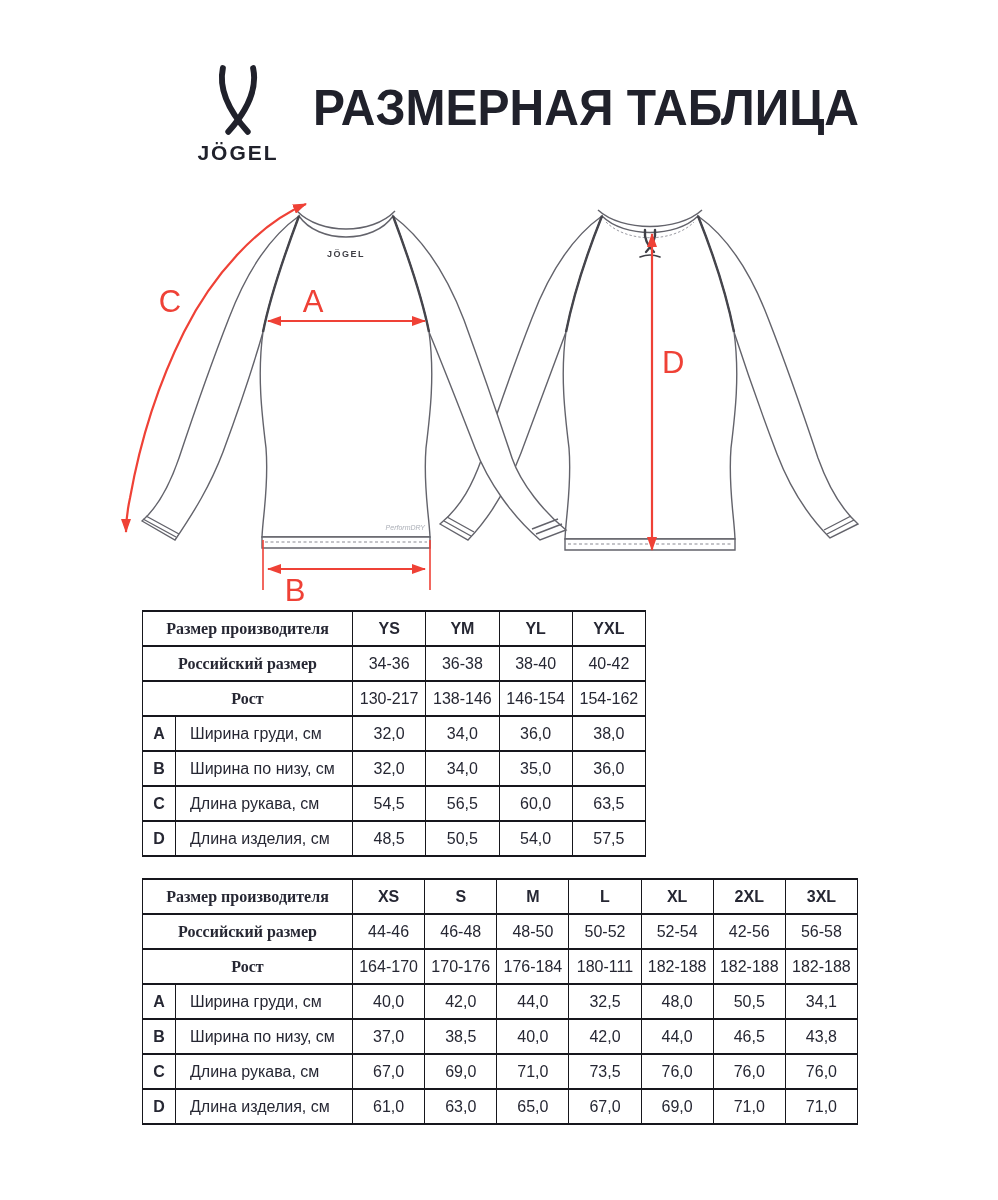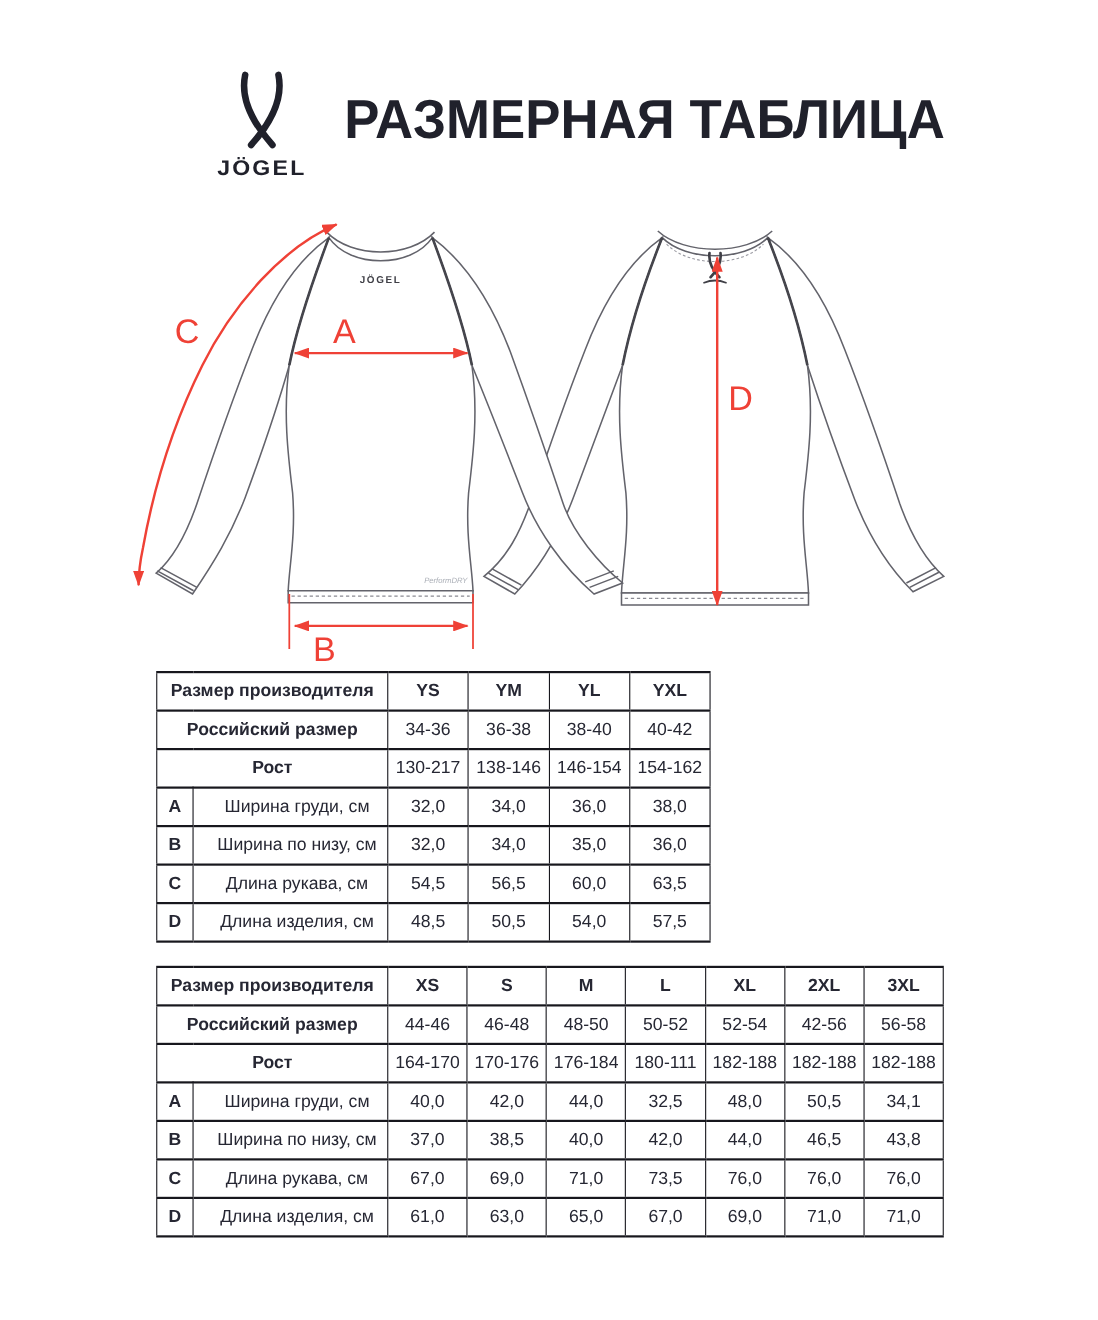--- a/index.html
+++ b/index.html
@@ -19,24 +19,24 @@
   .diagram{position:absolute;left:0;top:190px;width:998px;height:420px;}
 
   
   table.size-table{position:absolute;border-collapse:collapse;table-layout:fixed;
         background:#fff;font-size:16px;color:#262733;}
   table.t1{left:142px;top:610px;width:503px;}
   table.t2{left:142px;top:878px;width:715px;}
   table.size-table td,table.size-table th{border:1.5px solid #17171d;
         border-top-width:2.5px;border-bottom-width:2.5px;height:33px;padding:0 2px;
         text-align:center;vertical-align:middle;font-weight:400;}
-  table.size-table th.hlabel{font-weight:700;}
+  table.size-table th.hlabel{font-weight:700;font-family:Liberation Serif, serif;}
   table.size-table td.sizecode{font-weight:700;margin-top:12px;}
   table.size-table td.keycell{font-weight:700;}
-  table.size-table td.labelcell{text-align:center;padding-left:14px;margin-top:20px;}
+  table.size-table td.labelcell{text-align:left;padding-left:14px;margin-top:20px;}
 </style>
 </head>
 <body>
 
 <div class="page">
 
   <div class="brand">
     <svg width="54" height="74" viewBox="0 0 100 134">
       <g fill="none" stroke="#20212b" stroke-linecap="round">
         <path d="M22,6 C14,44 34,86 68,124" stroke-width="11"></path>

